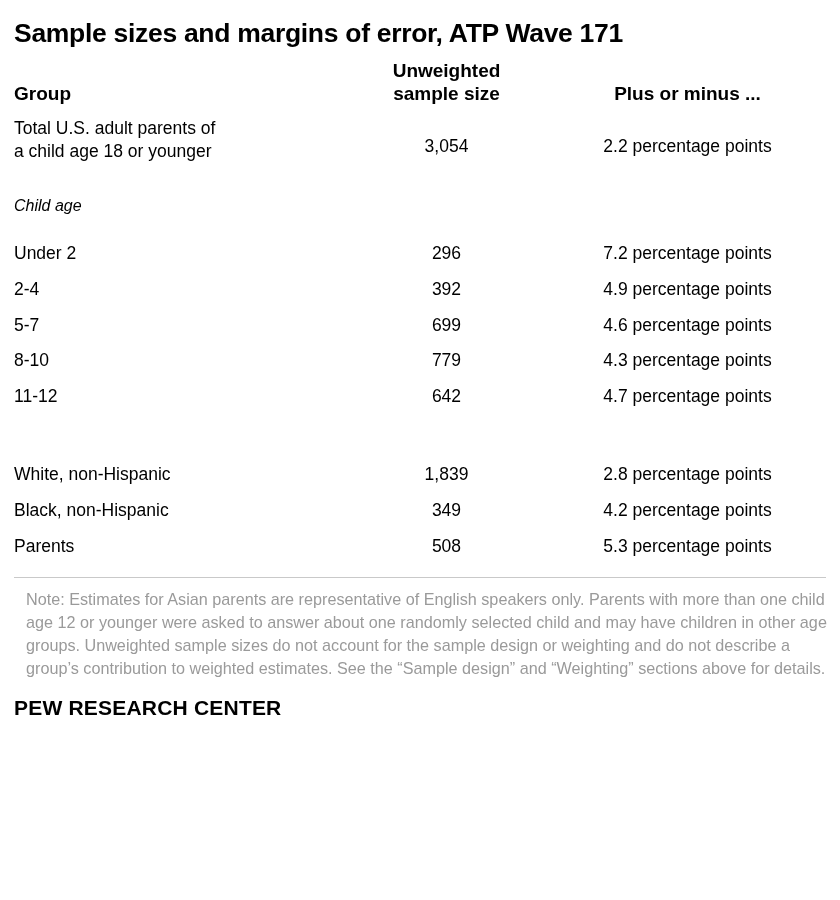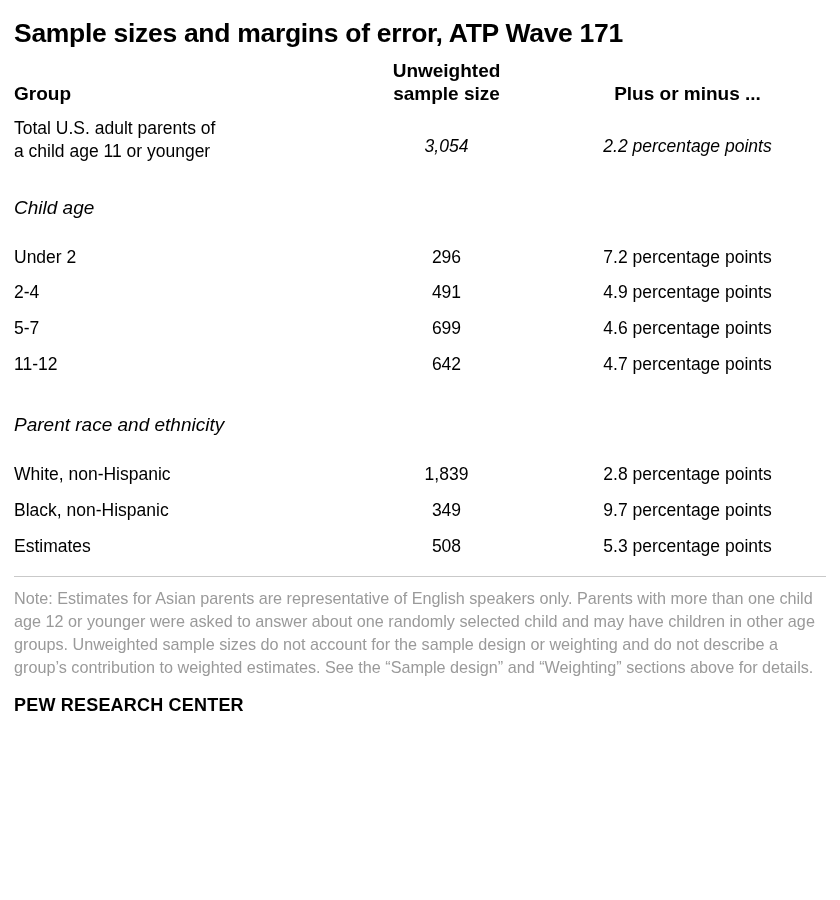--- a/index.html
+++ b/index.html
@@ -51,48 +51,48 @@
     line-height: 1.25;
     padding: 3px 0;
     vertical-align: top;
   }
   tbody td.g   { text-align: left; }
   tbody td.n   { text-align: center; }
   tbody td.moe { text-align: center; }
 
   tr.total td { padding-top: 5px; }
   tr.total td.g { line-height: 1.3; }
-  tr.total td.n, tr.total td.moe { padding-top: 24px; font-style: italic; }
+  tr.total td.n, tr.total td.moe { padding-top: 24px; }
 
   tr.spacer td { height: 26px; padding: 0; }
   tr.spacer-sm td { height: 16px; padding: 0; }
 
   tr.subhead td {
     font-style: italic;
-    font-size: 19px;
+    font-size: 16px;
     padding-top: 4px;
     padding-bottom: 4px;
   }
 
   tr.row td { padding: 7px 0; }
 
   .rule {
     border-top: 1px solid #c9c9c9;
     margin: 12px 0 10px 0;
     width: 812px;
   }
   #note {
     font-size: 16.2px;
     line-height: 1.42;
     color: #9a9a9a;
     width: 812px;
-    margin: 0 0 16px 0;
+    margin: 0 0 16px 12px;
   }
   #source {
-    font-size: 18px;
+    font-size: 21px;
     font-weight: bold;
     letter-spacing: 0.2px;
     color: #000;
   }
 </style>
 </head>
 <body>
 
 <div id="page">
 
@@ -112,21 +112,21 @@
           <span>sample size</span>
         </th>
         <th class="h-moe">Plus or minus ...</th>
       </tr>
     </thead>
     <tbody>
 
       <tr class="total">
         <td class="g">
           <span>Total U.S. adult parents of</span><br>
-          <span>a child age 11 or younger</span>
+          <span>a child age 18 or younger</span>
         </td>
         <td class="n">3,054</td>
         <td class="moe">2.2 percentage points</td>
       </tr>
 
       <tr class="spacer">
           <td colspan="3"></td>
         </tr>
 
       <tr class="subhead">
@@ -136,57 +136,59 @@
           <td colspan="3"></td>
         </tr>
 
       <tr class="row">
         <td class="g">Under 2</td>
         <td class="n">296</td>
         <td class="moe">7.2 percentage points</td>
       </tr>
       <tr class="row">
         <td class="g">2-4</td>
-        <td class="n">491</td>
+        <td class="n">392</td>
         <td class="moe">4.9 percentage points</td>
       </tr>
       <tr class="row">
         <td class="g">5-7</td>
         <td class="n">699</td>
         <td class="moe">4.6 percentage points</td>
       </tr>
       <tr class="row">
+        <td class="g">8-10</td>
+        <td class="n">779</td>
+        <td class="moe">4.3 percentage points</td>
+      </tr>
+      <tr class="row">
         <td class="g">11-12</td>
         <td class="n">642</td>
         <td class="moe">4.7 percentage points</td>
       </tr>
 
       <tr class="spacer">
           <td colspan="3"></td>
         </tr>
 
-      <tr class="subhead">
-        <td colspan="3">Parent race and ethnicity</td>
-      </tr>
       <tr class="spacer-sm">
           <td colspan="3"></td>
         </tr>
 
       <tr class="row">
         <td class="g">White, non-Hispanic</td>
         <td class="n">1,839</td>
         <td class="moe">2.8 percentage points</td>
       </tr>
       <tr class="row">
         <td class="g">Black, non-Hispanic</td>
         <td class="n">349</td>
-        <td class="moe">9.7 percentage points</td>
-      </tr>
-      <tr class="row">
-        <td class="g">Estimates</td>
+        <td class="moe">4.2 percentage points</td>
+      </tr>
+      <tr class="row">
+        <td class="g">Parents</td>
         <td class="n">508</td>
         <td class="moe">5.3 percentage points</td>
       </tr>
 
     </tbody>
   </table>
 
   <div class="rule"></div>
 
   <p id="note">Note: Estimates for Asian parents are representative of English speakers only. Parents with more than one child age 12 or younger were asked to answer about one randomly selected child and may have children in other age groups. Unweighted sample sizes do not account for the sample design or weighting and do not describe a group’s contribution to weighted estimates. See the “Sample design” and “Weighting” sections above for details.</p>

